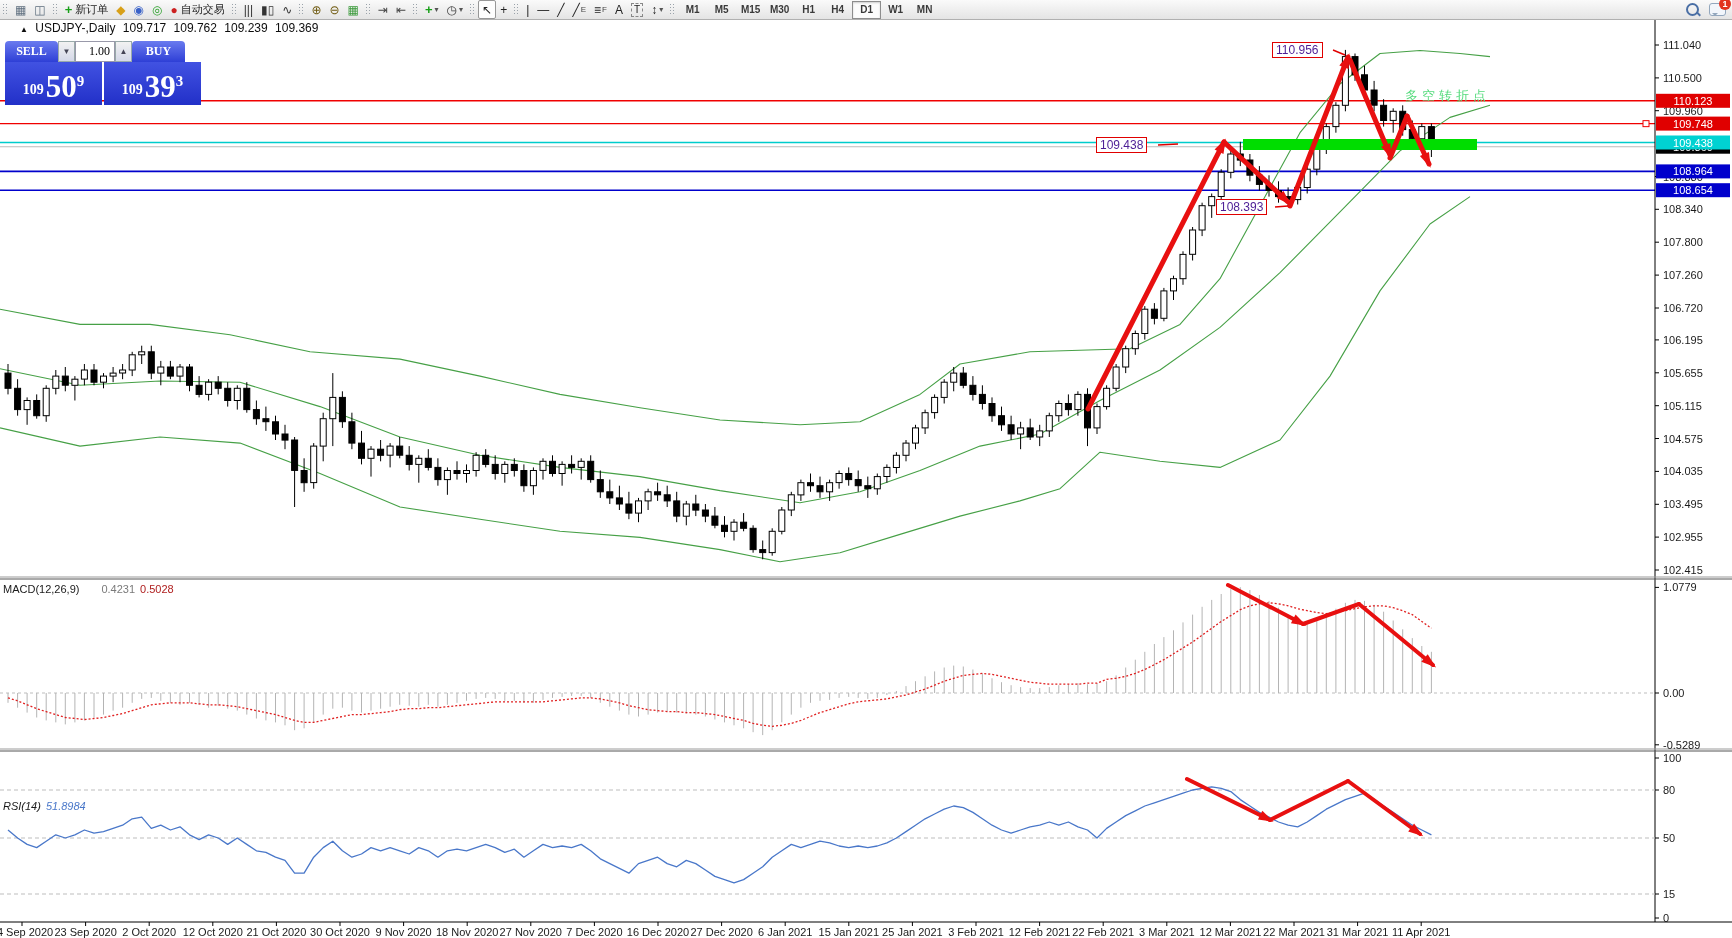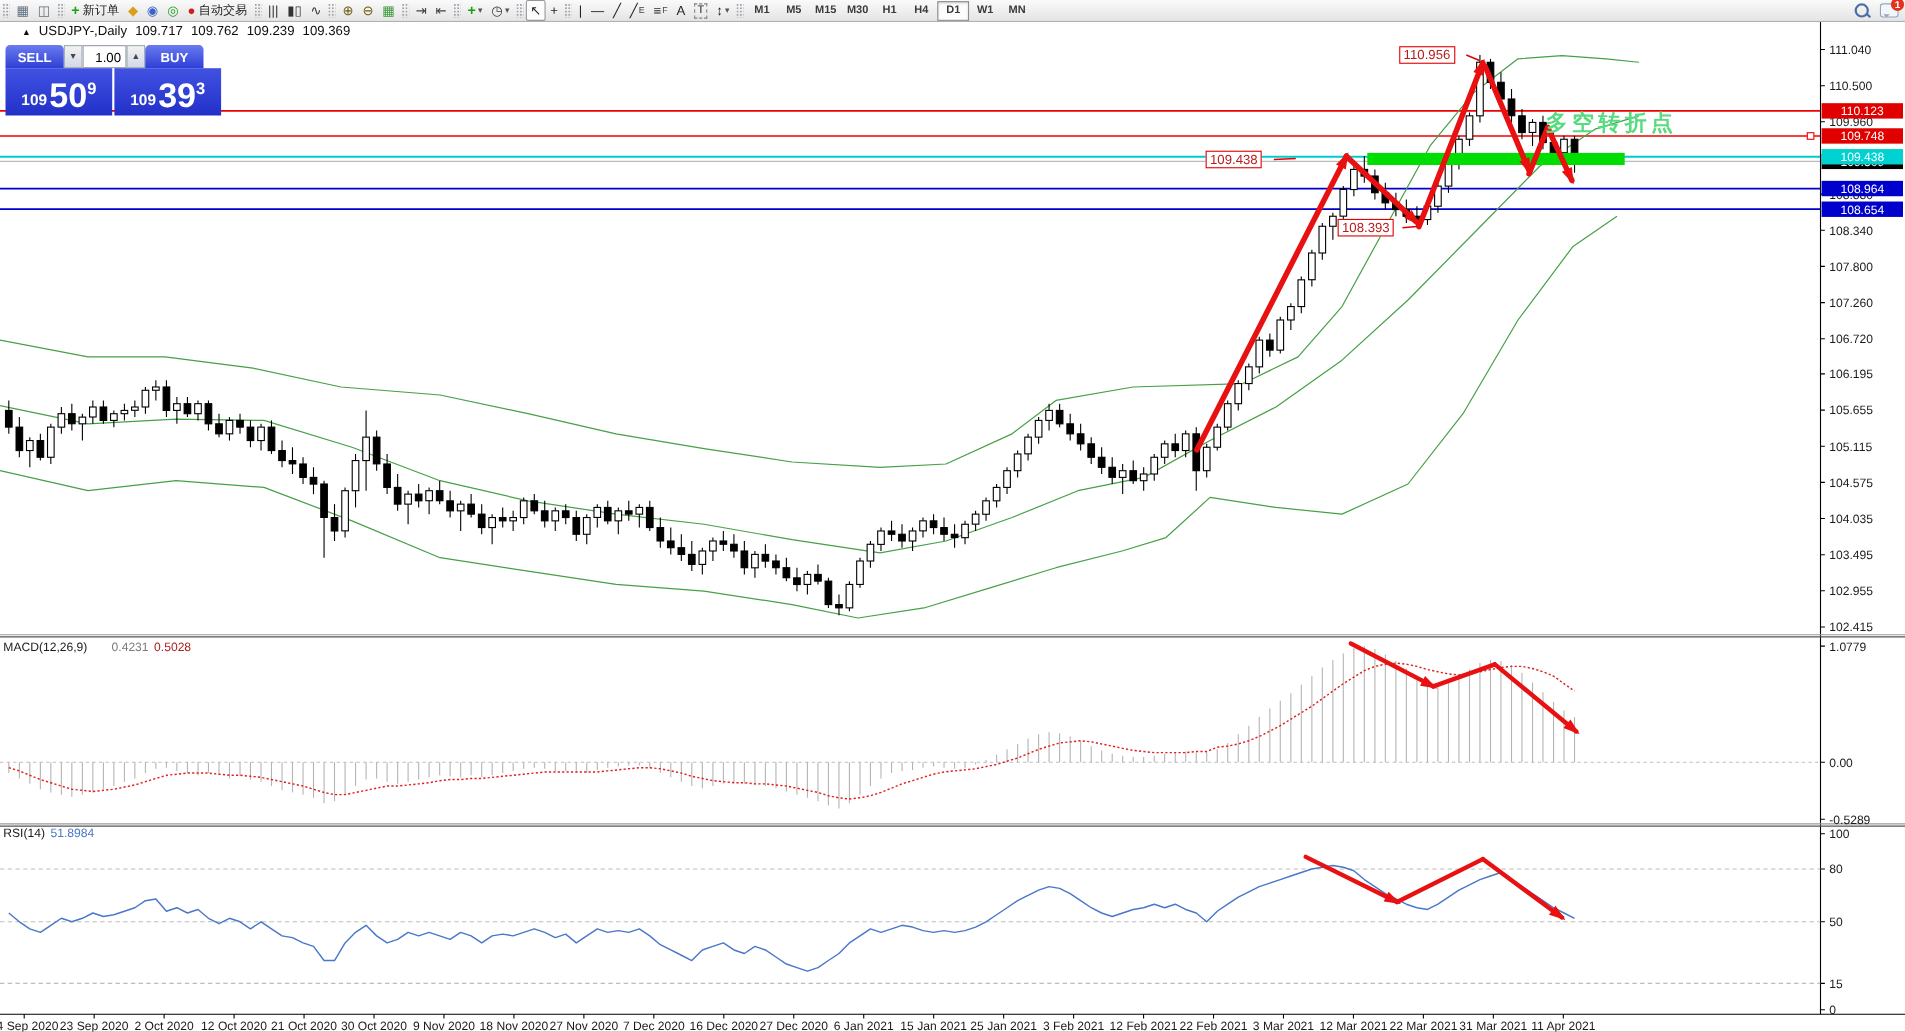--- a/index.html
+++ b/index.html
@@ -33,43 +33,43 @@
   .bubble-icon::after{content:"";position:absolute;left:2px;bottom:-4px;border:3px solid transparent;
                       border-top-color:#93a7bd;}
   .badge{position:absolute;right:-6px;top:-6px;width:12px;height:12px;border-radius:50%;
          background:#e2331f;color:#fff;font-size:9px;font-weight:bold;display:flex;
          align-items:center;justify-content:center;}
   
   .symline{position:absolute;left:20px;top:21px;font-size:12px;color:#0d0d0d;z-index:20;}
   .symline .tri{font-size:8px;margin-right:4px;}
   .symline span{margin-right:4px;}
   
-  .oneclick{position:absolute;left:5px;top:41px;width:196px;height:64px;z-index:25;}
+  .oneclick{position:absolute;left:5px;top:41px;width:196px;height:64px;z-index:25;font-family:Liberation Serif, serif;}
   .oc-row1{position:absolute;left:0;top:0;width:196px;height:21px;display:flex;}
   .oc-btn{width:53px;height:21px;display:flex;align-items:center;justify-content:center;
           color:#fff;font-size:12px;font-weight:bold;
           background:linear-gradient(#6a7bef,#2e3fd6);border-radius:4px 4px 0 0;}
   .oc-spin{width:17px;height:21px;display:flex;align-items:center;justify-content:center;
            background:linear-gradient(#f2f2f2,#d4d8e8);border:1px solid #9aa;box-sizing:border-box;
            font-size:8px;color:#445;}
   .oc-vol{width:40px;height:21px;background:#fff;border:1px solid #99a;box-sizing:border-box;
           display:flex;align-items:center;justify-content:flex-end;padding-right:4px;
           font-size:12px;color:#000;}
   .oc-row2{position:absolute;left:0;top:21px;width:196px;height:43px;display:flex;gap:2px;}
   .oc-price{flex:1;color:#fff;display:flex;align-items:flex-end;justify-content:center;
             background:linear-gradient(#4152e2,#2230c8);padding-bottom:3px;}
   .oc-price .small{font-size:14px;font-weight:bold;margin-right:2px;line-height:24px;}
   .oc-price .big{font-size:31px;font-weight:bold;line-height:30px;}
   .oc-price .sup{font-size:15px;font-weight:bold;line-height:38px;vertical-align:top;
                  align-self:flex-start;}
   
-  .pricetag{position:absolute;background:#fff;border:1px solid #e00000;color:#b91c1c;
+  .pricetag{position:absolute;background:#fff;border:1px solid #e00000;color:#4c1d95;
             font-size:12px;padding:0 3px;line-height:14px;z-index:15;}
-  .cn-note{position:absolute;color:#57db7e;font-size:20px;font-weight:bold;
-           letter-spacing:4px;z-index:15;margin-top:11px;}
+  .cn-note{position:absolute;color:#57db7e;font-size:13px;font-weight:normal;
+           letter-spacing:4px;z-index:15;}
   .ind-label{position:absolute;font-size:11px;color:#1a1a1a;z-index:15;}
   .ind-label .v1{color:#7a7a7a;margin-left:22px;}
   .ind-label .v2{color:#b02020;margin-left:5px;}
   .ind-label .vb{color:#4977c9;margin-left:5px;}
   svg{position:absolute;left:0;top:0;}
   svg text{font-family:"Liberation Sans",sans-serif;}
 </style>
 </head>
 <body>
 
@@ -866,16 +866,16 @@
   </div>
 
   <div class="pricetag" style="left:1272px;top:42px;">110.956</div>
   <div class="pricetag" style="left:1096px;top:137px;">109.438</div>
   <div class="pricetag" style="left:1216px;top:199px;">108.393</div>
   <div class="cn-note" style="left:1405px;top:87px;">多空转折点</div>
 
   <div class="ind-label" style="left:3px;top:583px;">
     <span>MACD(12,26,9)</span><span class="v1">0.4231</span><span class="v2">0.5028</span>
   </div>
-  <div class="ind-label" style="left:3px;top:752px;">
+  <div class="ind-label" style="left:3px;top:800px;font-style:italic;">
     <span>RSI(14)</span><span class="vb">51.8984</span>
   </div>
 </div>
 
 </body></html>

